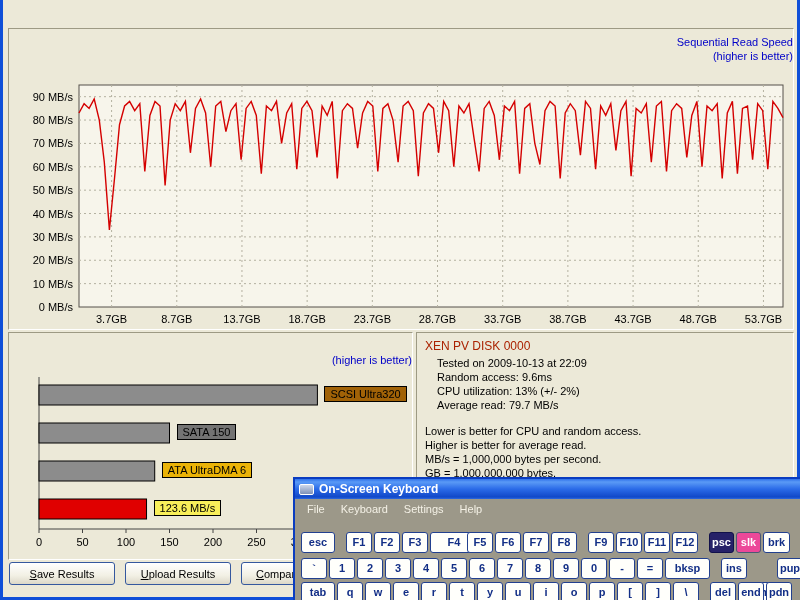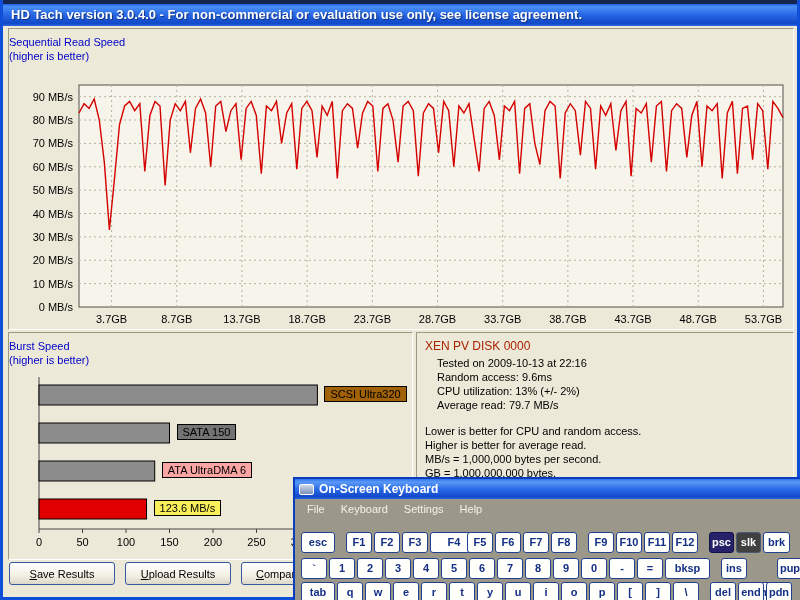--- a/index.html
+++ b/index.html
@@ -15,21 +15,21 @@
     background:linear-gradient(180deg,#1e5ee4 0%,#4a90f4 12%,#2b6be8 45%,#1148c8 88%,#2e6ae0 100%);
     color:#fff; font-weight:bold; font-size:13px; line-height:22px;
     padding-left:8px; text-shadow:1px 1px 1px #10337e; white-space:nowrap; overflow:hidden;
   }
 
   .panel-sunken {
     position:absolute; background:#ece9d8;
     border:1px solid; border-color:#9d9a84 #ffffff #ffffff #9d9a84;
   }
   .chart-title, .chart-subtitle {
-    position:absolute; left:0; right:0; text-align:left;
+    position:absolute; left:0; right:0; text-align:right;
     color:#0000c8; font-size:11px;
   }
   .chart-title { top:7px; }
   .chart-subtitle { top:21px; }
 
   #seq-panel  { left:5px;  top:28px;  width:786px; height:302px; }
   #seq-svg    { position:absolute; left:0; top:0; }
 
   #burst-panel{ left:5px;  top:332px; width:405px; height:228px; }
   #burst-svg  { position:absolute; left:0; top:0; }
@@ -70,31 +70,28 @@
   }
   .osk-menubar { height:19px; padding-left:4px; }
   .osk-menu-item { display:inline-block; padding:2px 8px; font-size:11px; color:#f4f1e6; }
   .osk-keys { position:absolute; left:6px; top:41px; right:2px; bottom:0; }
   .osk-key {
     position:absolute; height:21px; background:#fffffb; border:1px solid #22408f;
     border-radius:3px; color:#132f86; font-size:11px; font-weight:bold;
     text-align:center; line-height:19px; white-space:nowrap; overflow:hidden; cursor:default;
   }
   .osk-key.pressed { background:#262168; color:#fff; border-color:#11104a; }
-  .osk-key.locked  { background:#404040; color:#fff; border-color:#4a5a74; }
+  .osk-key.locked  { background:#ec4899; color:#fff; border-color:#4a5a74; }
 </style>
 </head>
 <body>
 
 <div class="screen">
 
   <div class="hdtach">
-    <div class="titlebar">
-      <span>HD Tach version 3.0.4.0  - For non-commercial or evaluation use only, see license agreement.</span>
-    </div>
 
     <div id="seq-panel" class="panel-sunken">
       <svg id="seq-svg" width="784" height="300">
           <rect x="70" y="56" width="704" height="222" fill="#f7f5eb" stroke="#55504a" stroke-width="1"></rect>
           <line x1="102.59259259259258" y1="56" x2="102.59259259259258" y2="278" stroke="#b4b1a0" stroke-dasharray="2,3"></line>
           <text x="102.59259259259258" y="294" text-anchor="middle" font-size="11" fill="#000">3.7GB</text>
           <line x1="167.77777777777777" y1="56" x2="167.77777777777777" y2="278" stroke="#b4b1a0" stroke-dasharray="2,3"></line>
           <text x="167.77777777777777" y="294" text-anchor="middle" font-size="11" fill="#000">8.7GB</text>
           <line x1="232.96296296296296" y1="56" x2="232.96296296296296" y2="278" stroke="#b4b1a0" stroke-dasharray="2,3"></line>
           <text x="232.96296296296296" y="294" text-anchor="middle" font-size="11" fill="#000">13.7GB</text>
@@ -155,32 +152,31 @@
           <text x="204" y="213" text-anchor="middle" font-size="11" fill="#000">200</text>
           <line x1="247.5" y1="196" x2="247.5" y2="200" stroke="#444"></line>
           <text x="247.5" y="213" text-anchor="middle" font-size="11" fill="#000">250</text>
           <line x1="291" y1="196" x2="291" y2="200" stroke="#444"></line>
           <text x="291" y="213" text-anchor="middle" font-size="11" fill="#000">300</text>
           <rect x="30" y="52" width="278.4" height="20" fill="#8c8c8c" stroke="#000"></rect>
           <rect x="30" y="90" width="130.5" height="20" fill="#8c8c8c" stroke="#000"></rect>
           <rect x="30" y="128" width="115.71" height="20" fill="#8c8c8c" stroke="#000"></rect>
           <rect x="30" y="166" width="107.532" height="20" fill="#e00000" stroke="#000"></rect>
         </svg>
-      <div class="chart-title">Burst Speed</div>
       <div class="chart-subtitle">(higher is better)</div>
     <div class="burst-label" style="left: 315.4px; top: 53px; background: #a16207;">SCSI Ultra320</div>
         <div class="burst-label" style="left: 167.5px; top: 91px; background: #737373;">SATA 150</div>
-        <div class="burst-label" style="left: 152.71px; top: 129px; background: #fca5a5;">ATA UltraDMA 6</div>
+        <div class="burst-label" style="left: 152.71px; top: 129px; background: #eab308;">ATA UltraDMA 6</div>
         <div class="burst-label" style="left: 144.532px; top: 167px; background: rgb(248, 239, 90);">123.6 MB/s</div>
       </div>
 
     <div id="info-panel" class="panel-sunken">
       <div class="drive-name">XEN PV DISK 0000</div>
       <div class="drive-details">
-          <div>Tested on 2009-10-13 at 22:16</div>
+          <div>Tested on 2009-10-13 at 22:09</div>
           <div>Random access: 9.6ms</div>
           <div>CPU utilization: 13% (+/- 2%)</div>
           <div>Average read: 79.7 MB/s</div>
         </div>
       <div class="drive-notes">
           <div>Lower is better for CPU and random access.</div>
           <div>Higher is better for average read.</div>
           <div>MB/s = 1,000,000 bytes per second.</div>
           <div>GB = 1,000,000,000 bytes.</div>
         </div>

